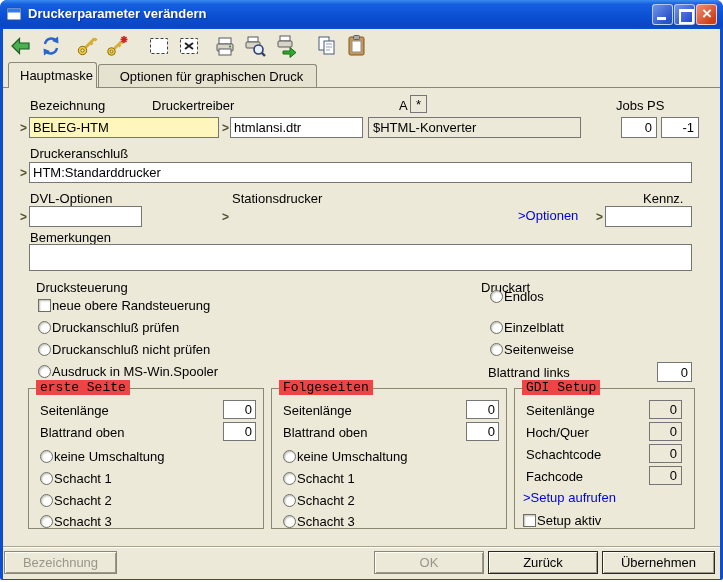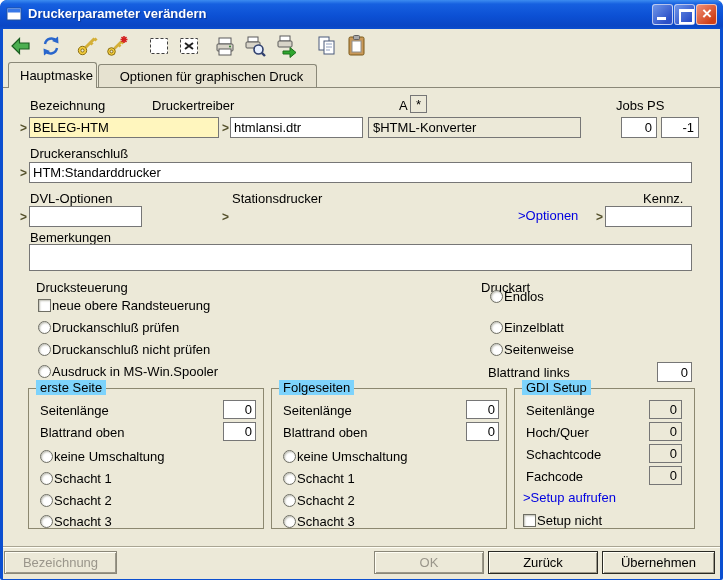--- a/index.html
+++ b/index.html
@@ -26,21 +26,21 @@
   .prompt{position:absolute;font-weight:bold;color:#55512c;font-size:12px;}
   .field{position:absolute;height:21px;border:1px solid #767676;background:#fff;font-family:"Liberation Sans",sans-serif;font-size:13px;padding:1px 3px;outline:none;}
   .field.yellow{background:#FFF6BE;}
   .ro{position:absolute;height:21px;border:1px solid #767676;background:#ECE9D8;padding:2px 4px;overflow:hidden;white-space:nowrap;}
   .num{text-align:right;}
   .link{position:absolute;color:#0000E0;cursor:pointer;white-space:nowrap;}
   .opt{position:absolute;display:flex;align-items:center;gap:1px;white-space:nowrap;}
   .radio{width:13px;height:13px;border-radius:50%;background:#fff;border:1px solid #6e6e64;box-shadow:inset 1px 1px 2px #bdbdb2;flex:none;}
   .checkbox{width:13px;height:13px;background:#fff;border:1px solid #6e6e64;box-shadow:inset 1px 1px 2px #bdbdb2;flex:none;}
   .groupbox{position:absolute;border:1px solid #8c8870;}
-  .legend{position:absolute;top:-9px;left:7px;background:#7dd3fc;padding:0 4px;white-space:nowrap;}
+  .legend{position:absolute;top:-9px;left:7px;background:#ef4444;padding:0 4px;white-space:nowrap;font-family:Liberation Mono, monospace;}
   .sep{position:absolute;left:0;top:517px;width:717px;border-top:1px solid #a9a593;border-bottom:1px solid #fffef4;}
   .btn{position:absolute;top:522px;height:23px;background:#ECE9D8;border:1px solid #2a2a24;box-shadow:inset 1px 1px 0 #FFFEF4,inset -1px -1px 0 #9b988a;display:flex;align-items:center;justify-content:center;white-space:nowrap;}
   .btn.disabled{color:#9a968b;border-color:#8a8778;}
 </style>
 </head>
 <body>
 
 <div class="window">
 
   <div class="titlebar">
@@ -264,21 +264,21 @@
     <div class="ro num" style="left:646px;top:371px;width:33px;height:19px;padding:1px 4px">0</div>
     <span class="lbl" style="left:523px;top:396px">Hoch/Quer</span>
     <div class="ro num" style="left:646px;top:393px;width:33px;height:19px;padding:1px 4px">0</div>
     <span class="lbl" style="left:523px;top:418px">Schachtcode</span>
     <div class="ro num" style="left:646px;top:415px;width:33px;height:19px;padding:1px 4px">0</div>
     <span class="lbl" style="left:523px;top:440px">Fachcode</span>
     <div class="ro num" style="left:646px;top:437px;width:33px;height:19px;padding:1px 4px">0</div>
     <a class="link" style="left:520px;top:461px">&gt;Setup aufrufen</a>
     <div class="opt" style="left:520px;top:484px">
       <span class="checkbox"></span>
-      <span>Setup nicht</span>
+      <span>Setup aktiv</span>
     </div>
 
     <div class="sep"></div>
     <div class="btn disabled" style="left:1px;width:113px">Bezeichnung</div>
     <div class="btn disabled" style="left:371px;width:110px">OK</div>
     <div class="btn" style="left:485px;width:110px">Zurück</div>
     <div class="btn" style="left:599px;width:113px">Übernehmen</div>
 
   </div>
 </div>

